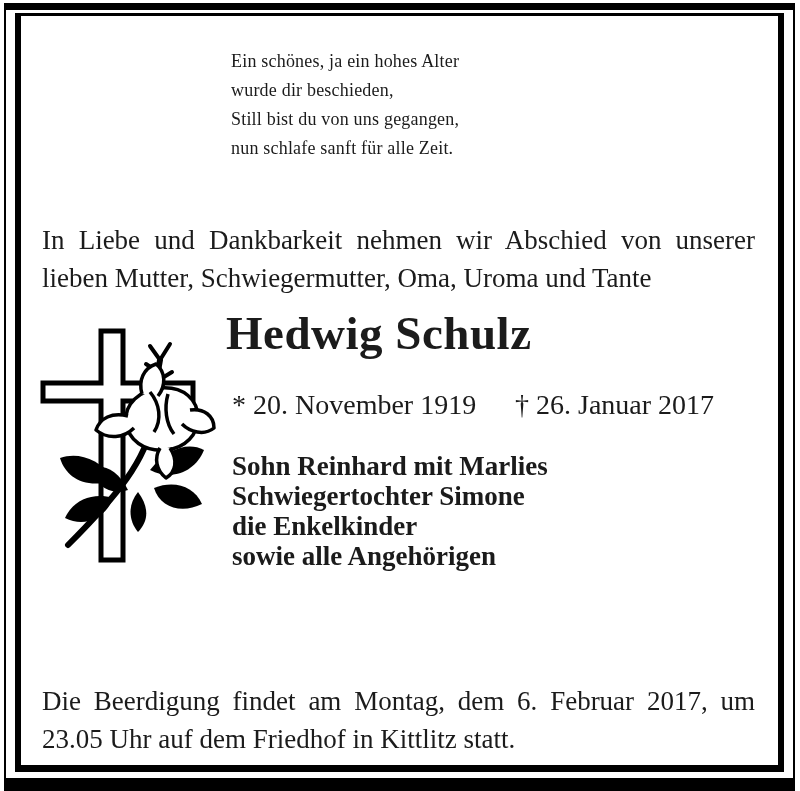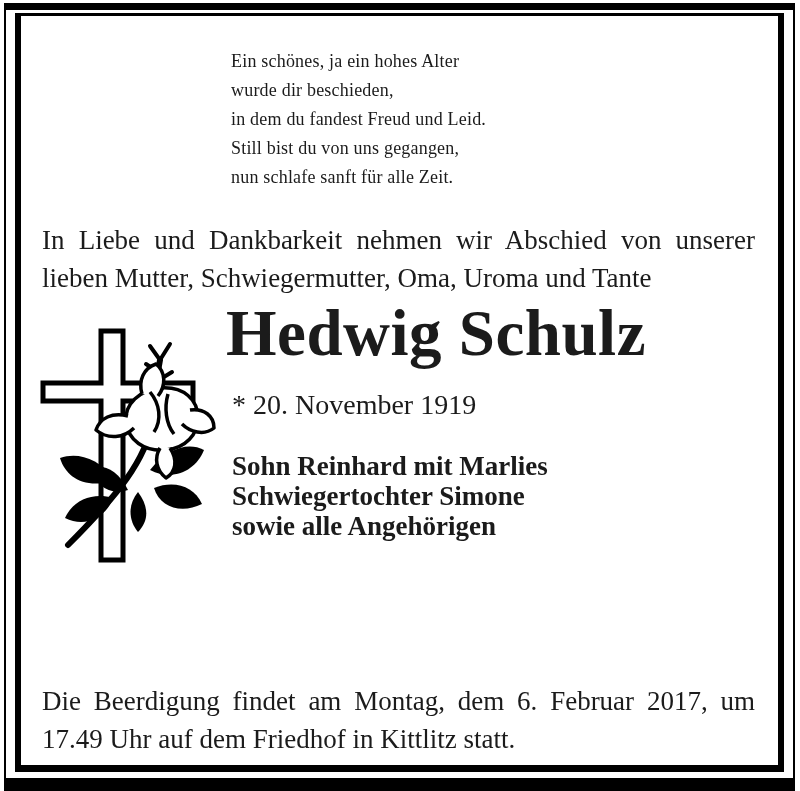--- a/index.html
+++ b/index.html
@@ -45,21 +45,21 @@
     font-size: 27px; line-height: 38px;
   }
   .just {
     text-align: justify;
     text-align-last: justify;
   }
 
   
   .name {
     left: 226px; top: 297px;
-    font-size: 65px; font-weight: bold;
+    font-size: 47px; font-weight: bold;
     line-height: 72px; letter-spacing: 0.5px;
     white-space: nowrap;
   }
 
   
   .dates {
     left: 232px; top: 389px;
     font-size: 28px; line-height: 32px;
     white-space: nowrap;
   }
@@ -87,34 +87,34 @@
 </style>
 </head>
 <body>
 
 <div class="abs frame-outer"></div>
 <div class="abs frame-inner"></div>
 
 <div class="abs poem">
   <div>Ein schönes, ja ein hohes Alter</div>
   <div>wurde dir beschieden,</div>
-  <div>in dem du fandest Freud und Leid.</div>
   <div>Still bist du von uns gegangen,</div>
   <div>nun schlafe sanft für alle Zeit.</div>
 </div>
 
 <div class="abs intro">
   <div class="just">In Liebe und Dankbarkeit nehmen wir Abschied von unserer</div>
   <div>lieben Mutter, Schwiegermutter, Oma, Uroma und Tante</div>
 </div>
 
 <div class="abs name">Hedwig Schulz</div>
 
 <div class="abs dates">
   <span class="birth">* 20. November 1919</span>
+  <span class="death">† 26. Januar 2017</span>
 </div>
 
 <div class="abs illustration">
   <svg width="180" height="258" viewBox="0 0 180 258" xmlns="http://www.w3.org/2000/svg">
 
     <path d="M63 11 H85 V63 H155 V81 H85 V240 H63 V81 H5 V63 H63 Z" fill="#ffffff" stroke="#000000" stroke-width="5" stroke-linejoin="miter"></path>
 
     <path d="M122 40 C118 60 118 80 115 100 C108 140 80 175 30 225" fill="none" stroke="#000000" stroke-width="6" stroke-linecap="round"></path>
 
     <path d="M122 40 L112 26 M122 40 L132 24 M120 52 L108 44 M121 60 L134 52" fill="none" stroke="#000000" stroke-width="4" stroke-linecap="round"></path>
@@ -134,19 +134,20 @@
       <path d="M104 74 C100 60 106 48 118 44 C128 52 128 66 120 76"></path>
       <path d="M132 128 C140 140 138 152 128 158 C118 150 116 138 122 128"></path>
       <path d="M112 72 C122 84 124 100 116 112 M130 74 C126 88 128 104 136 114"></path>
     </g>
   </svg>
 </div>
 
 <div class="abs mourners">
   <div class="bold-line">Sohn Reinhard mit Marlies</div>
   <div class="bold-line">Schwiegertochter Simone</div>
+  <div class="bold-line">die Enkelkinder</div>
   <div class="bold-line">sowie alle Angehörigen</div>
 </div>
 
 <div class="abs funeral">
   <div class="just">Die Beerdigung findet am Montag, dem 6. Februar 2017, um</div>
-  <div>17.49 Uhr auf dem Friedhof in Kittlitz statt.</div>
+  <div>23.05 Uhr auf dem Friedhof in Kittlitz statt.</div>
 </div>
 
 </body></html>

